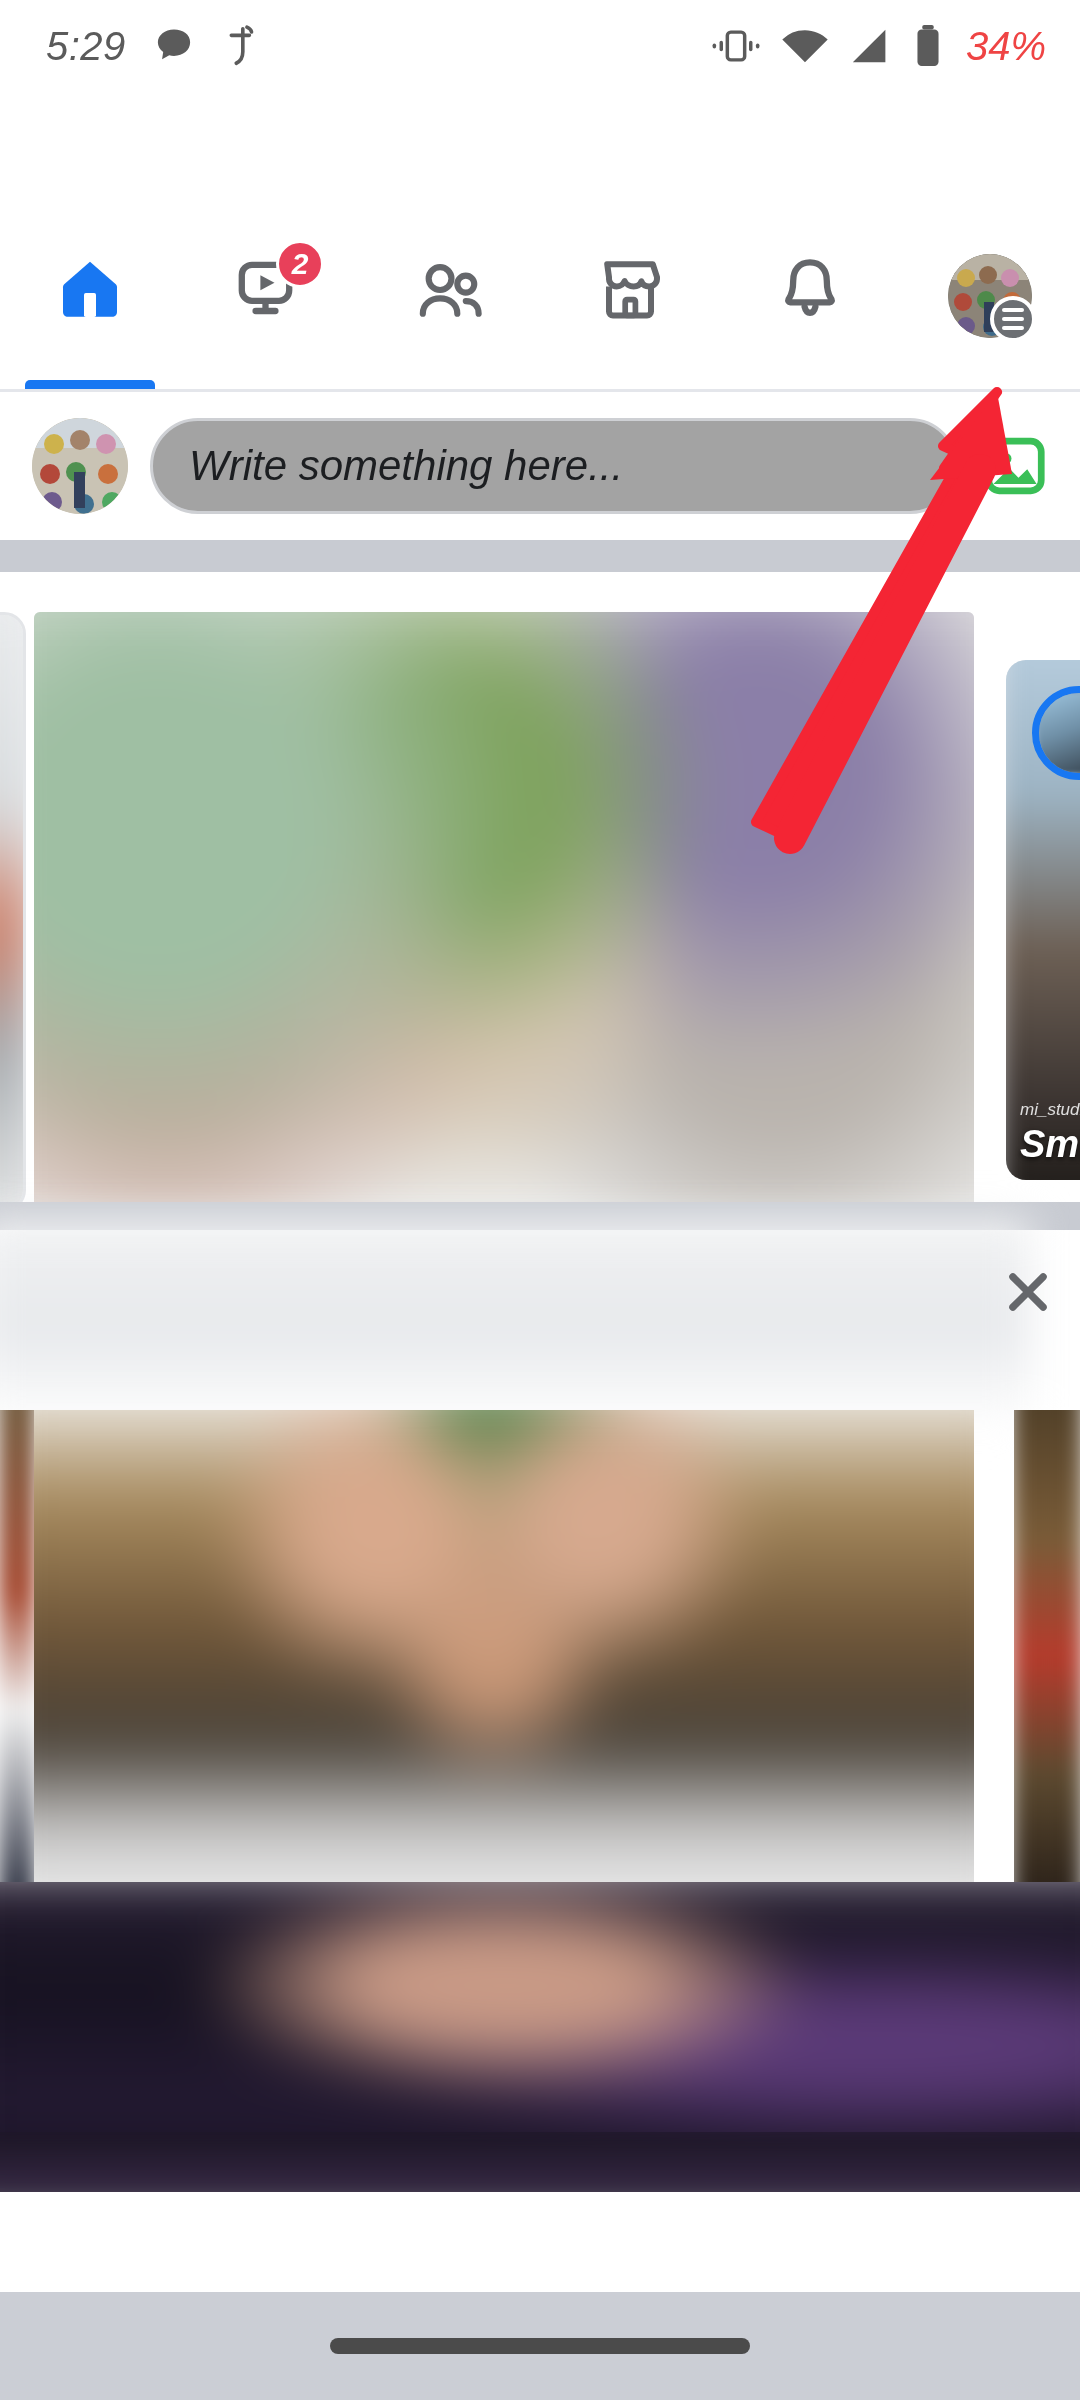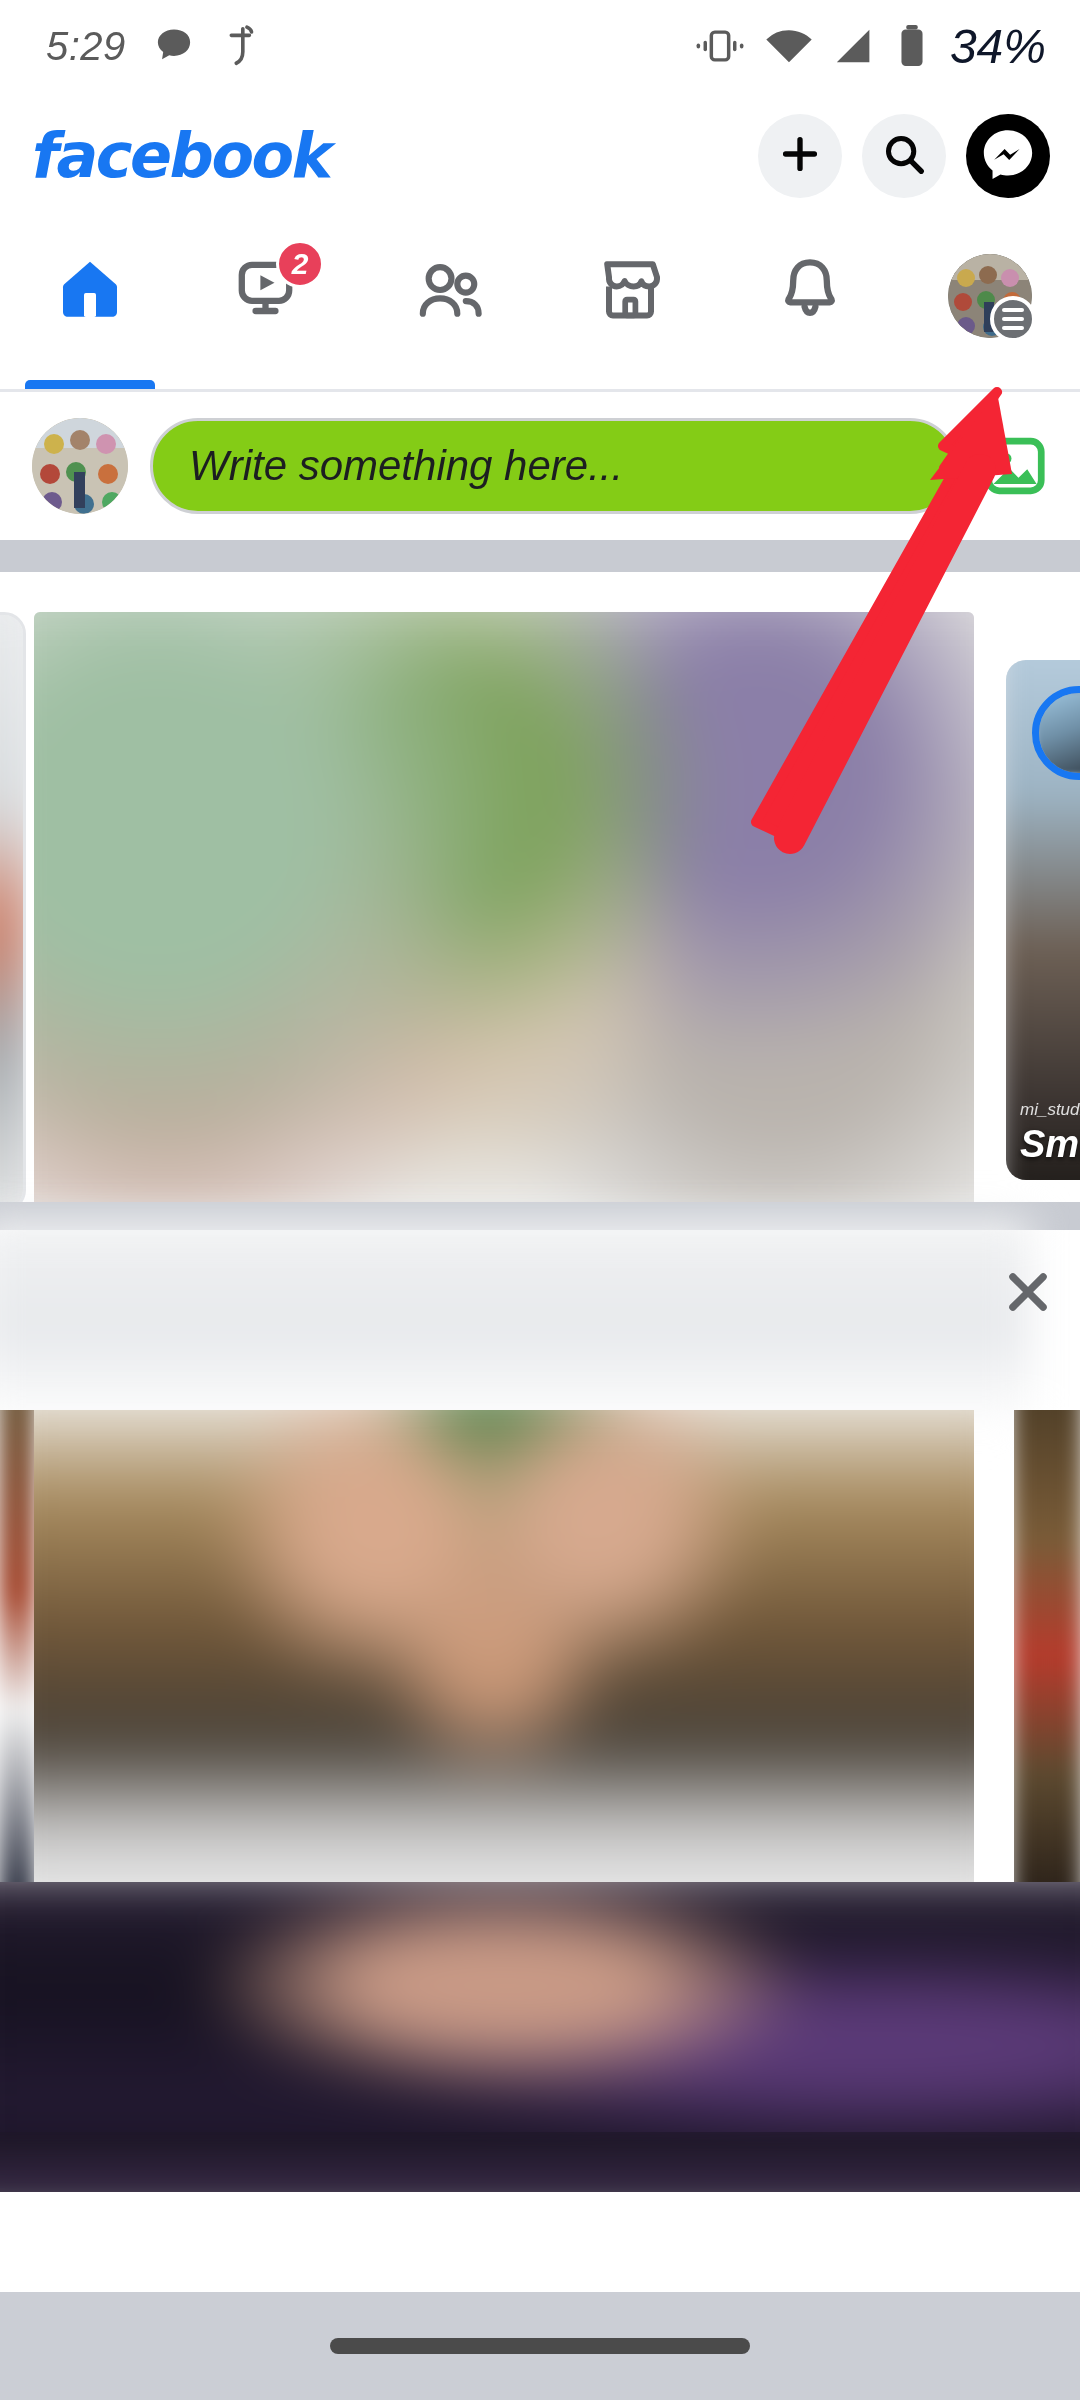--- a/index.html
+++ b/index.html
@@ -13,21 +13,21 @@
 
   
   .statusbar {
     position:absolute; top:0; left:0; width:1080px; height:92px;
     display:flex; align-items:center; justify-content:space-between;
     padding:0 34px 0 46px; background:#fff;
   }
   .sb-left { display:flex; align-items:center; gap:26px; }
   .sb-clock { font-size:40px; color:#5b5b5b; letter-spacing:0.5px; }
   .sb-right { display:flex; align-items:center; gap:18px; }
-  .sb-batt-text { font-size:48px; color:#0f172a; margin-left:4px; }
+  .sb-batt-text { font-size:40px; color:#ef4444; margin-left:4px; }
   .ic { display:block; }
 
   
   .fb-header {
     position:absolute; top:92px; left:0; width:1080px; height:128px;
     display:flex; align-items:center; justify-content:space-between;
     padding:0 30px 0 32px; background:#fff;
   }
   .fb-logo {
     font-size:62px; font-weight:bold; color:#1877F2;
@@ -83,21 +83,21 @@
     position:absolute; top:392px; left:0; width:1080px; height:148px;
     display:flex; align-items:center; gap:22px; padding:0 30px 0 32px; background:#fff;
   }
   .composer-avatar {
     width:96px; height:96px; border-radius:50%; overflow:hidden; flex:none;
     position:relative; background:#c9c3b4;
   }
   .composer-input {
     flex:1; height:96px; border:3px solid #CED0D4; border-radius:48px;
     display:flex; align-items:center; padding:0 36px;
-    color:#1c1e21; font-size:42px; background:#84cc16;
+    color:#1c1e21; font-size:42px; background:#a3a3a3;
   }
   .composer-photo { width:70px; height:70px; flex:none; }
 
   
   .divider { position:absolute; left:0; width:1080px; background:#C8CBD2; }
 
   
   .feed { position:absolute; top:572px; left:0; width:1080px; height:1728px; background:#fff; overflow:hidden; }
 
   .blur-img { filter:blur(26px); transform:scale(1.12); width:100%; height:100%; }
@@ -175,48 +175,20 @@
       <span>
         <svg class="ic" width="32" height="46" viewBox="0 0 16 24">
           <rect x="5" y="1" width="6" height="2.4" rx="1" fill="#5b5b5b"></rect>
           <rect x="2.5" y="3.4" width="11" height="19" rx="2.2" fill="#5b5b5b"></rect>
         </svg>
       </span>
       <span class="sb-batt-text">34%</span>
     </div>
   </div>
 
-  <div class="fb-header">
-    <div class="fb-logo">facebook</div>
-    <div class="hdr-actions">
-      <div class="circle-btn">
-        <span>
-          <svg width="46" height="46" viewBox="0 0 24 24">
-            <path d="M12 4.5v15M4.5 12h15" stroke="#050505" stroke-width="2.8" stroke-linecap="round"></path>
-          </svg>
-        </span>
-      </div>
-      <div class="circle-btn">
-        <span>
-          <svg width="46" height="46" viewBox="0 0 24 24">
-            <circle cx="10.5" cy="10.5" r="6.6" stroke="#050505" stroke-width="2.6" fill="none"></circle>
-            <path d="M15.6 15.6 21 21" stroke="#050505" stroke-width="2.8" stroke-linecap="round"></path>
-          </svg>
-        </span>
-      </div>
-      <div class="circle-btn msgr">
-        <span>
-          <svg width="58" height="58" viewBox="0 0 24 24">
-            <path d="M12 2.2C6.4 2.2 2 6.4 2 11.6c0 2.9 1.4 5.5 3.6 7.2v3.5l3.3-1.8c1 .3 2 .4 3.1.4 5.6 0 10-4.2 10-9.3S17.6 2.2 12 2.2z" fill="#fff"></path>
-            <path d="m6.3 14.4 4.3-4.5 2.3 2.4 3.9-2.4-4.3 4.6-2.3-2.4-3.9 2.3z" fill="#000"></path>
-          </svg>
-        </span>
-      </div>
-    </div>
-  </div>
 
   <div class="tabbar">
     <div class="tabrow">
 
       <div class="tab">
         <span class="tab-icon-wrap">
           <svg width="72" height="72" viewBox="0 0 24 24">
             <path d="M12 2.6 3.4 10.1c-.3.3-.4.6-.4 1v8.2c0 .9.7 1.6 1.6 1.6h14.8c.9 0 1.6-.7 1.6-1.6v-8.2c0-.4-.1-.7-.4-1L12 2.6z" fill="#1877F2"></path>
             <rect x="10" y="13" width="4" height="8" rx="0.6" fill="#fff"></rect>
           </svg>

